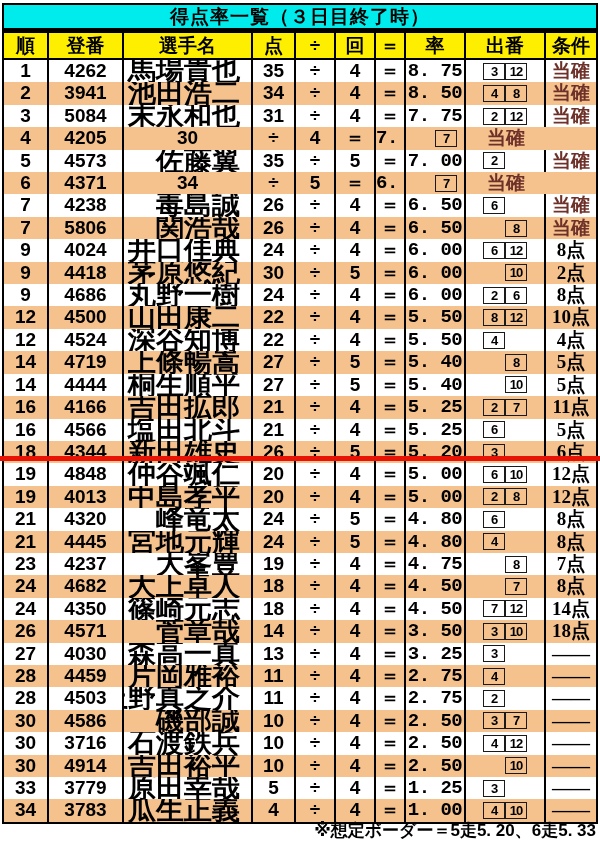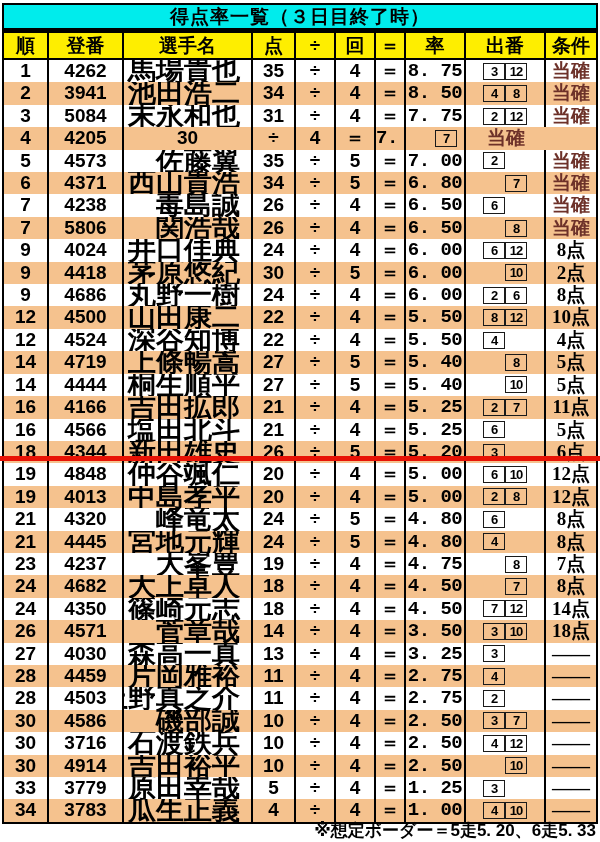--- a/index.html
+++ b/index.html
@@ -187,26 +187,20 @@
       <span class="deban-inner">
             <span class="slot s1 box">2</span>
             <span class="slot s2"></span>
           </span>
     </div>
     <div class="cell c-cond tokaku">当確</div>
   </div>
       <div class="grid row alt">
     <div class="cell c-rank">6</div>
     <div class="cell c-reg">4371</div>
-    <div class="cell c-name">
-      <span class="name-inner">
-            <span class="sei">西山</span>
-            <span class="mei">貴浩</span>
-          </span>
-    </div>
     <div class="cell c-pts">34</div>
     <div class="cell c-div">÷</div>
     <div class="cell c-races">5</div>
     <div class="cell c-eq">＝</div>
     <div class="cell c-rate">6. 80</div>
     <div class="cell c-deban">
       <span class="deban-inner">
             <span class="slot s1"></span>
             <span class="slot s2 box">7</span>
           </span>

